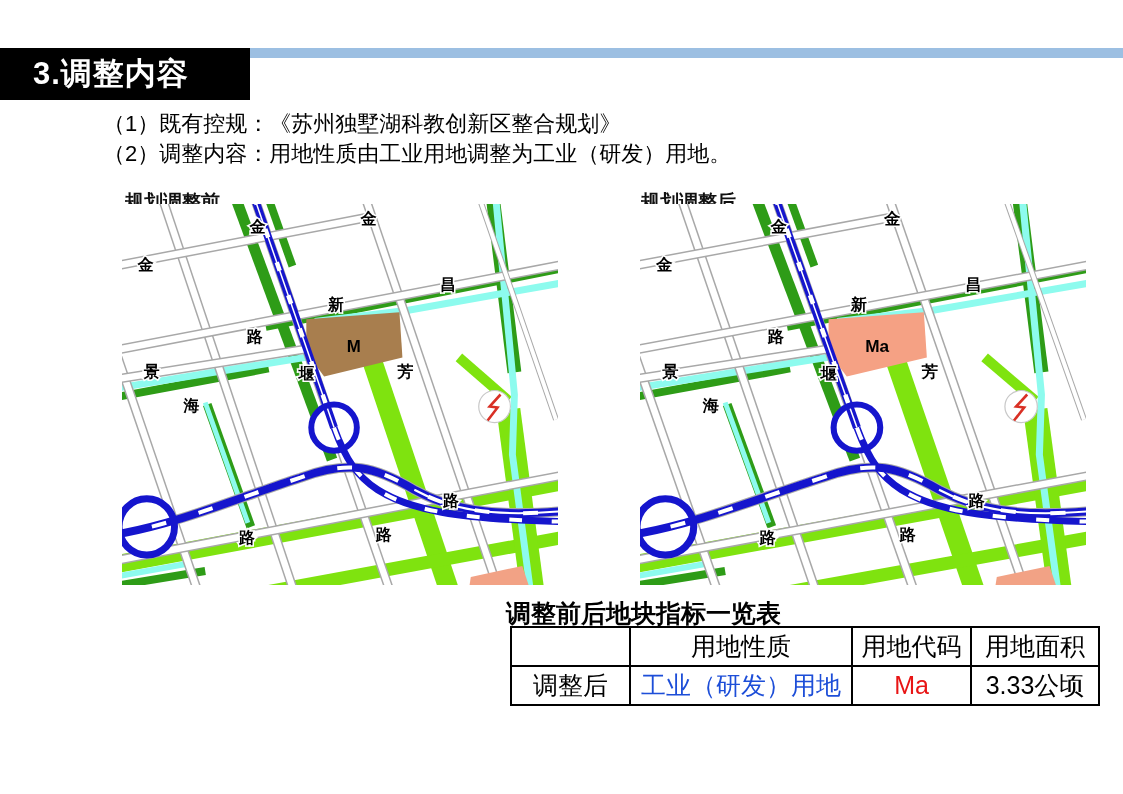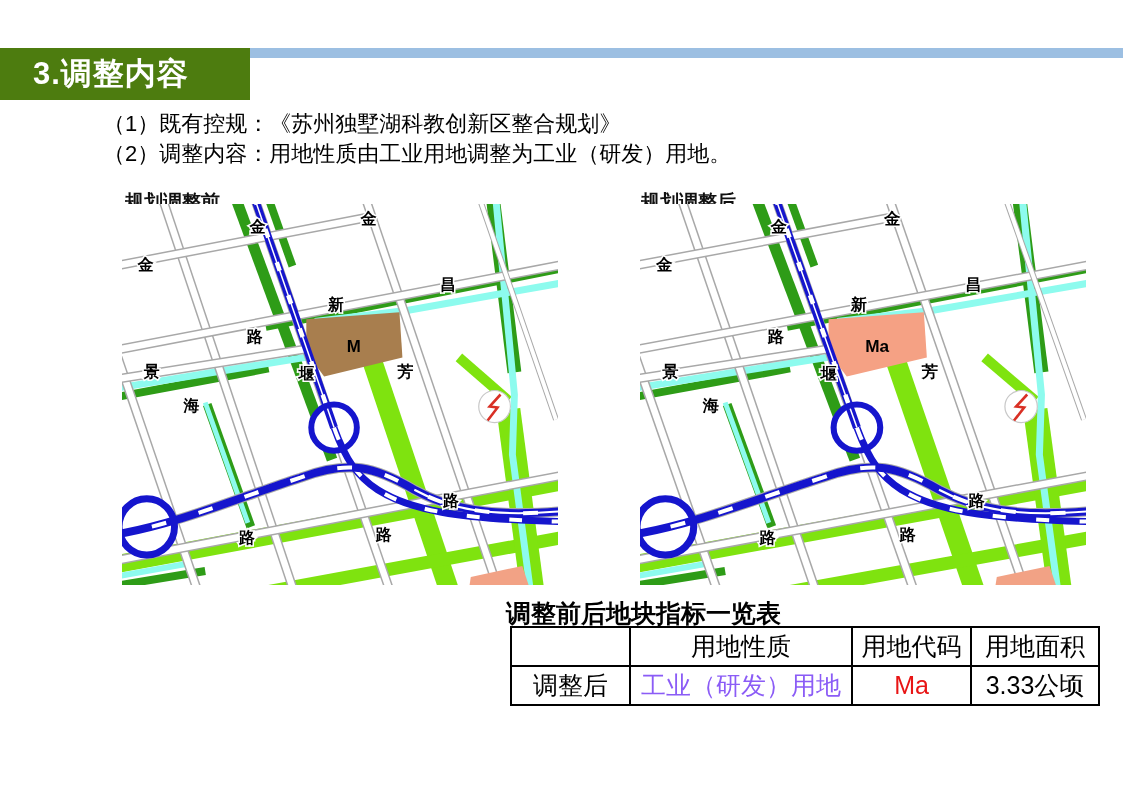--- a/index.html
+++ b/index.html
@@ -29,21 +29,21 @@
       font-size:25px;font-weight:500;color:#000;padding:2px;overflow:hidden;white-space:nowrap;}
   #spec-table .c1{width:113px;} #spec-table .c2{width:216px;} #spec-table .c3{width:113px;} #spec-table .c4{width:122px;}
   #spec-table .hr{height:35px;} #spec-table .dr{height:38px;}
 </style>
 </head>
 <body>
 
 <div id="page">
 
   <div id="top-strip" style="background: rgb(156, 191, 226);"></div>
-  <div id="title-box" style="background: #4d7c0f;">
+  <div id="title-box" style="background: #000000;">
     <span class="t" style="color: rgb(255, 255, 255);">3.调整内容</span>
   </div>
 
   <div id="intro1" class="intro-line">（1）既有控规：《苏州独墅湖科教创新区整合规划》</div>
   <div id="intro2" class="intro-line">（2）调整内容：用地性质由工业用地调整为工业（研发）用地。</div>
 
   <div id="map-title-before" class="map-title">规划调整前</div>
   <div id="map-title-after" class="map-title">规划调整后</div>
 
   <div id="map-before" class="map-frame">
@@ -200,20 +200,20 @@
   <table id="spec-table">
     <tbody>
         <tr class="hr">
       <td class="c1"></td>
       <td class="c2">用地性质</td>
       <td class="c3">用地代码</td>
       <td class="c4">用地面积</td>
     </tr>
     <tr class="dr">
       <td>调整后</td>
-      <td style="color: #8b5cf6;">工业（研发）用地</td>
+      <td style="color: #1d4ed8;">工业（研发）用地</td>
       <td style="color: rgb(232, 21, 21);">Ma</td>
       <td>3.33公顷</td>
     </tr>
   </tbody>
     </table>
 
 </div>
 
 </body></html>

